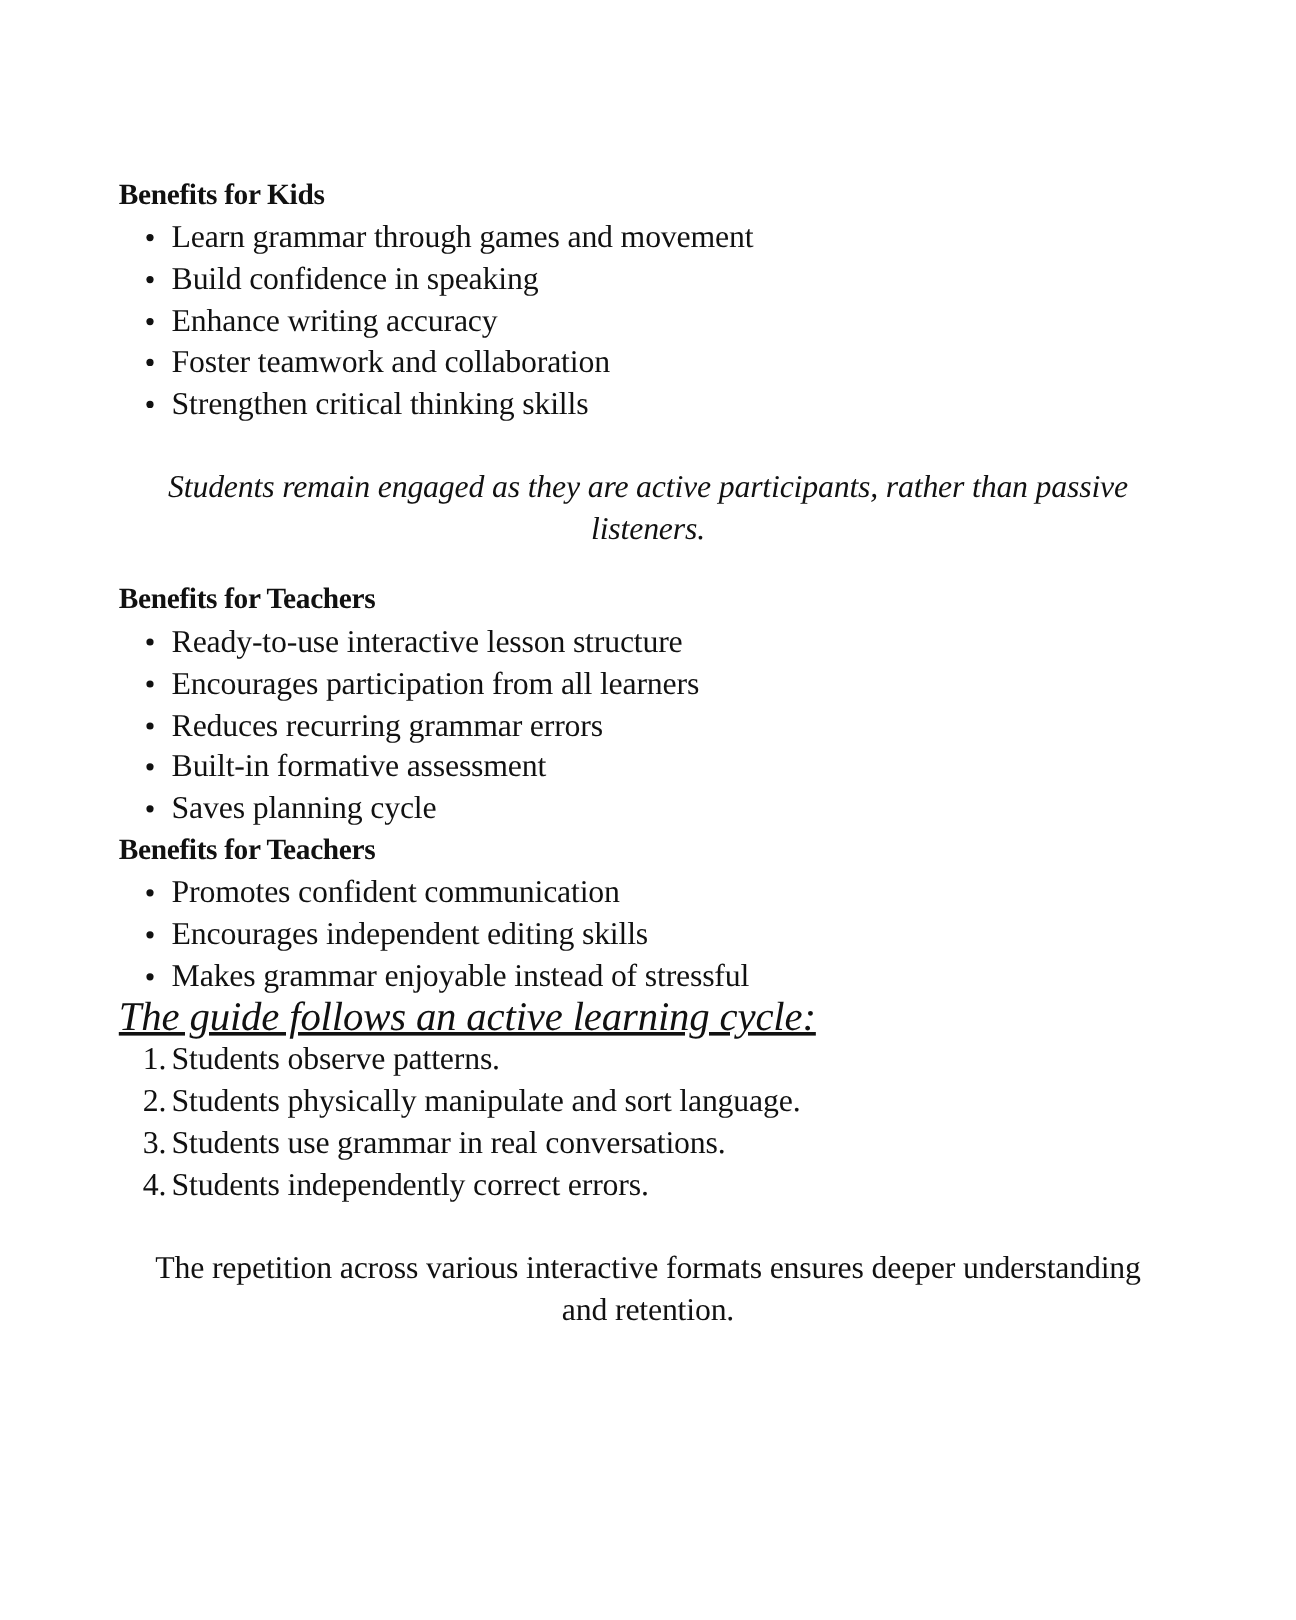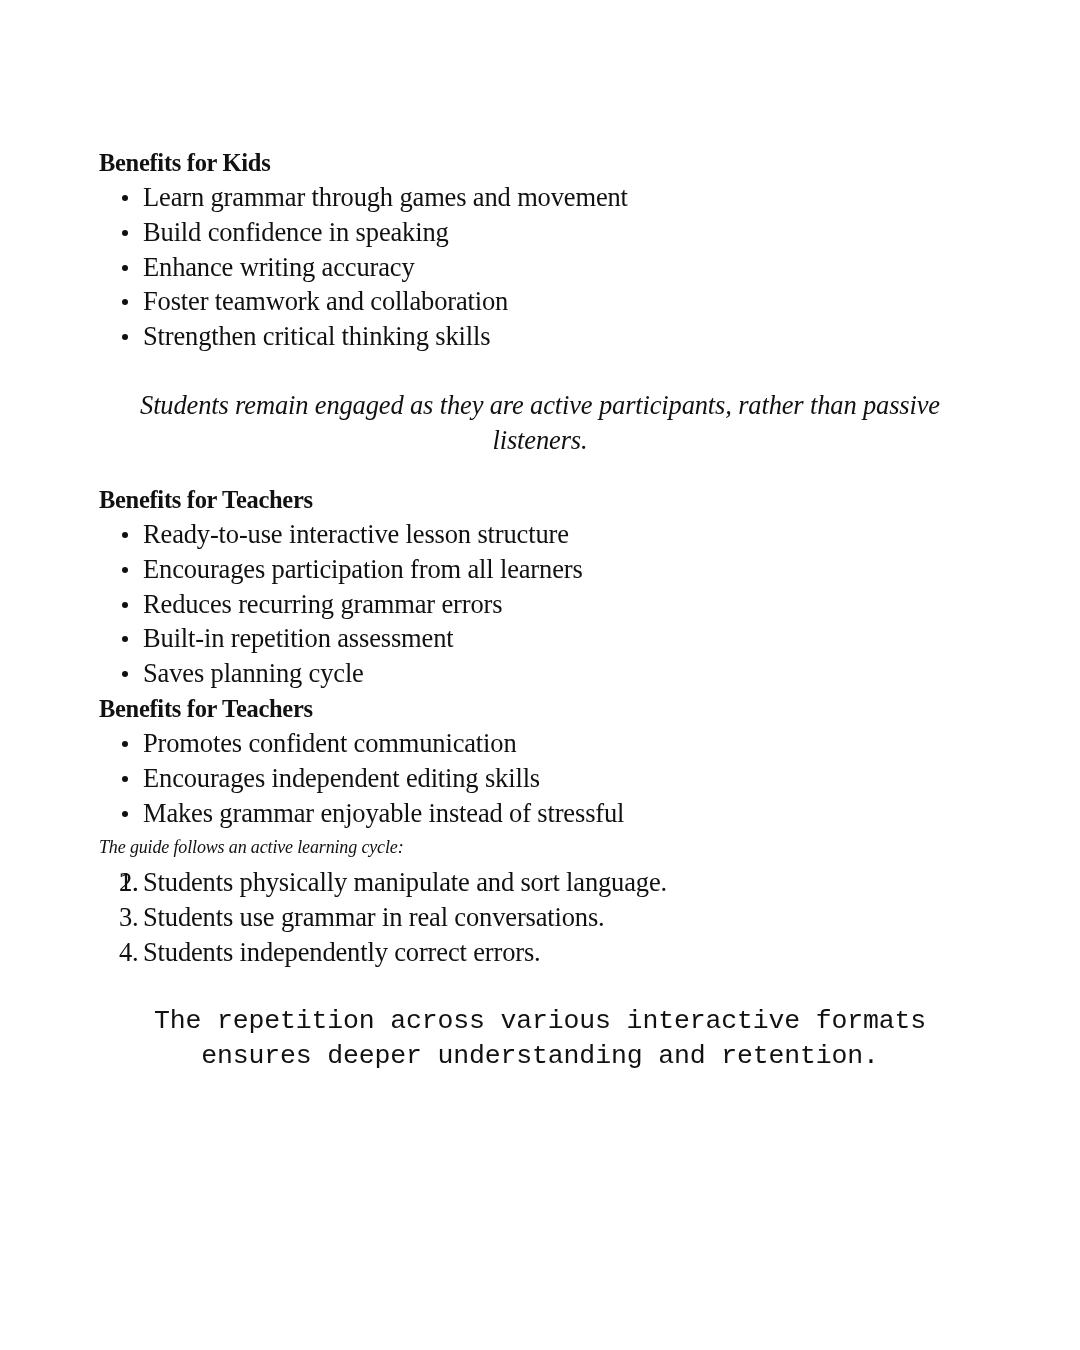--- a/index.html
+++ b/index.html
@@ -59,31 +59,32 @@
     }
     .center-para {
       text-align: center;
       font-size: 26.5px;
       line-height: 35px;
       margin: 15px;
       letter-spacing: -0.15px;
     }
     .italic { font-style: italic; }
     .intro {
-      font-size: 18px;
+      font-size: 34px;
       line-height: 35px;
       margin: 0;
       letter-spacing: -0.15px;
+      text-decoration: underline;
     }
     #kids-heading { margin-top: 0; }
     #kids-quote { margin-top: 34px; }
     #teachers-heading { margin-top: 24px; }
     #parents-heading { margin-top: 0; }
     #how-heading { margin-top: 34px; }
-    #closing { margin-top: 34px; font-family: Liberation Mono, monospace; }
+    #closing { margin-top: 34px; }
   </style>
 </head>
 <body>
 
 <div class="page">
 
   <h2 id="kids-heading" class="heading">Benefits for Kids</h2>
   <ul class="bullets">
     <li class="item"><span class="bullet-dot"></span><span>Learn grammar through games and movement</span></li>
     <li class="item"><span class="bullet-dot"></span><span>Build confidence in speaking</span></li>
@@ -92,34 +93,34 @@
     <li class="item"><span class="bullet-dot"></span><span>Strengthen critical thinking skills</span></li>
   </ul>
 
   <p id="kids-quote" class="center-para italic">Students remain engaged as they are active participants, rather than passive listeners.</p>
 
   <h2 id="teachers-heading" class="heading">Benefits for Teachers</h2>
   <ul class="bullets">
     <li class="item"><span class="bullet-dot"></span><span>Ready-to-use interactive lesson structure</span></li>
     <li class="item"><span class="bullet-dot"></span><span>Encourages participation from all learners</span></li>
     <li class="item"><span class="bullet-dot"></span><span>Reduces recurring grammar errors</span></li>
-    <li class="item"><span class="bullet-dot"></span><span>Built-in repetition assessment</span></li>
+    <li class="item"><span class="bullet-dot"></span><span>Built-in formative assessment</span></li>
     <li class="item"><span class="bullet-dot"></span><span>Saves planning cycle</span></li>
   </ul>
 
   <h2 id="parents-heading" class="heading">Benefits for Teachers</h2>
   <ul class="bullets">
     <li class="item"><span class="bullet-dot"></span><span>Promotes confident communication</span></li>
     <li class="item"><span class="bullet-dot"></span><span>Encourages independent editing skills</span></li>
     <li class="item"><span class="bullet-dot"></span><span>Makes grammar enjoyable instead of stressful</span></li>
   </ul>
 
   <p class="intro italic">The guide follows an active learning cycle:</p>
   <ol class="steps">
-    <li class="item"><span class="step-num">1.</span></li>
+    <li class="item"><span class="step-num">1.</span><span>Students observe patterns.</span></li>
     <li class="item"><span class="step-num">2.</span><span>Students physically manipulate and sort language.</span></li>
     <li class="item"><span class="step-num">3.</span><span>Students use grammar in real conversations.</span></li>
     <li class="item"><span class="step-num">4.</span><span>Students independently correct errors.</span></li>
   </ol>
 
   <p id="closing" class="center-para">The repetition across various interactive formats ensures deeper understanding and retention.</p>
 
 </div>
 
 </body></html>

